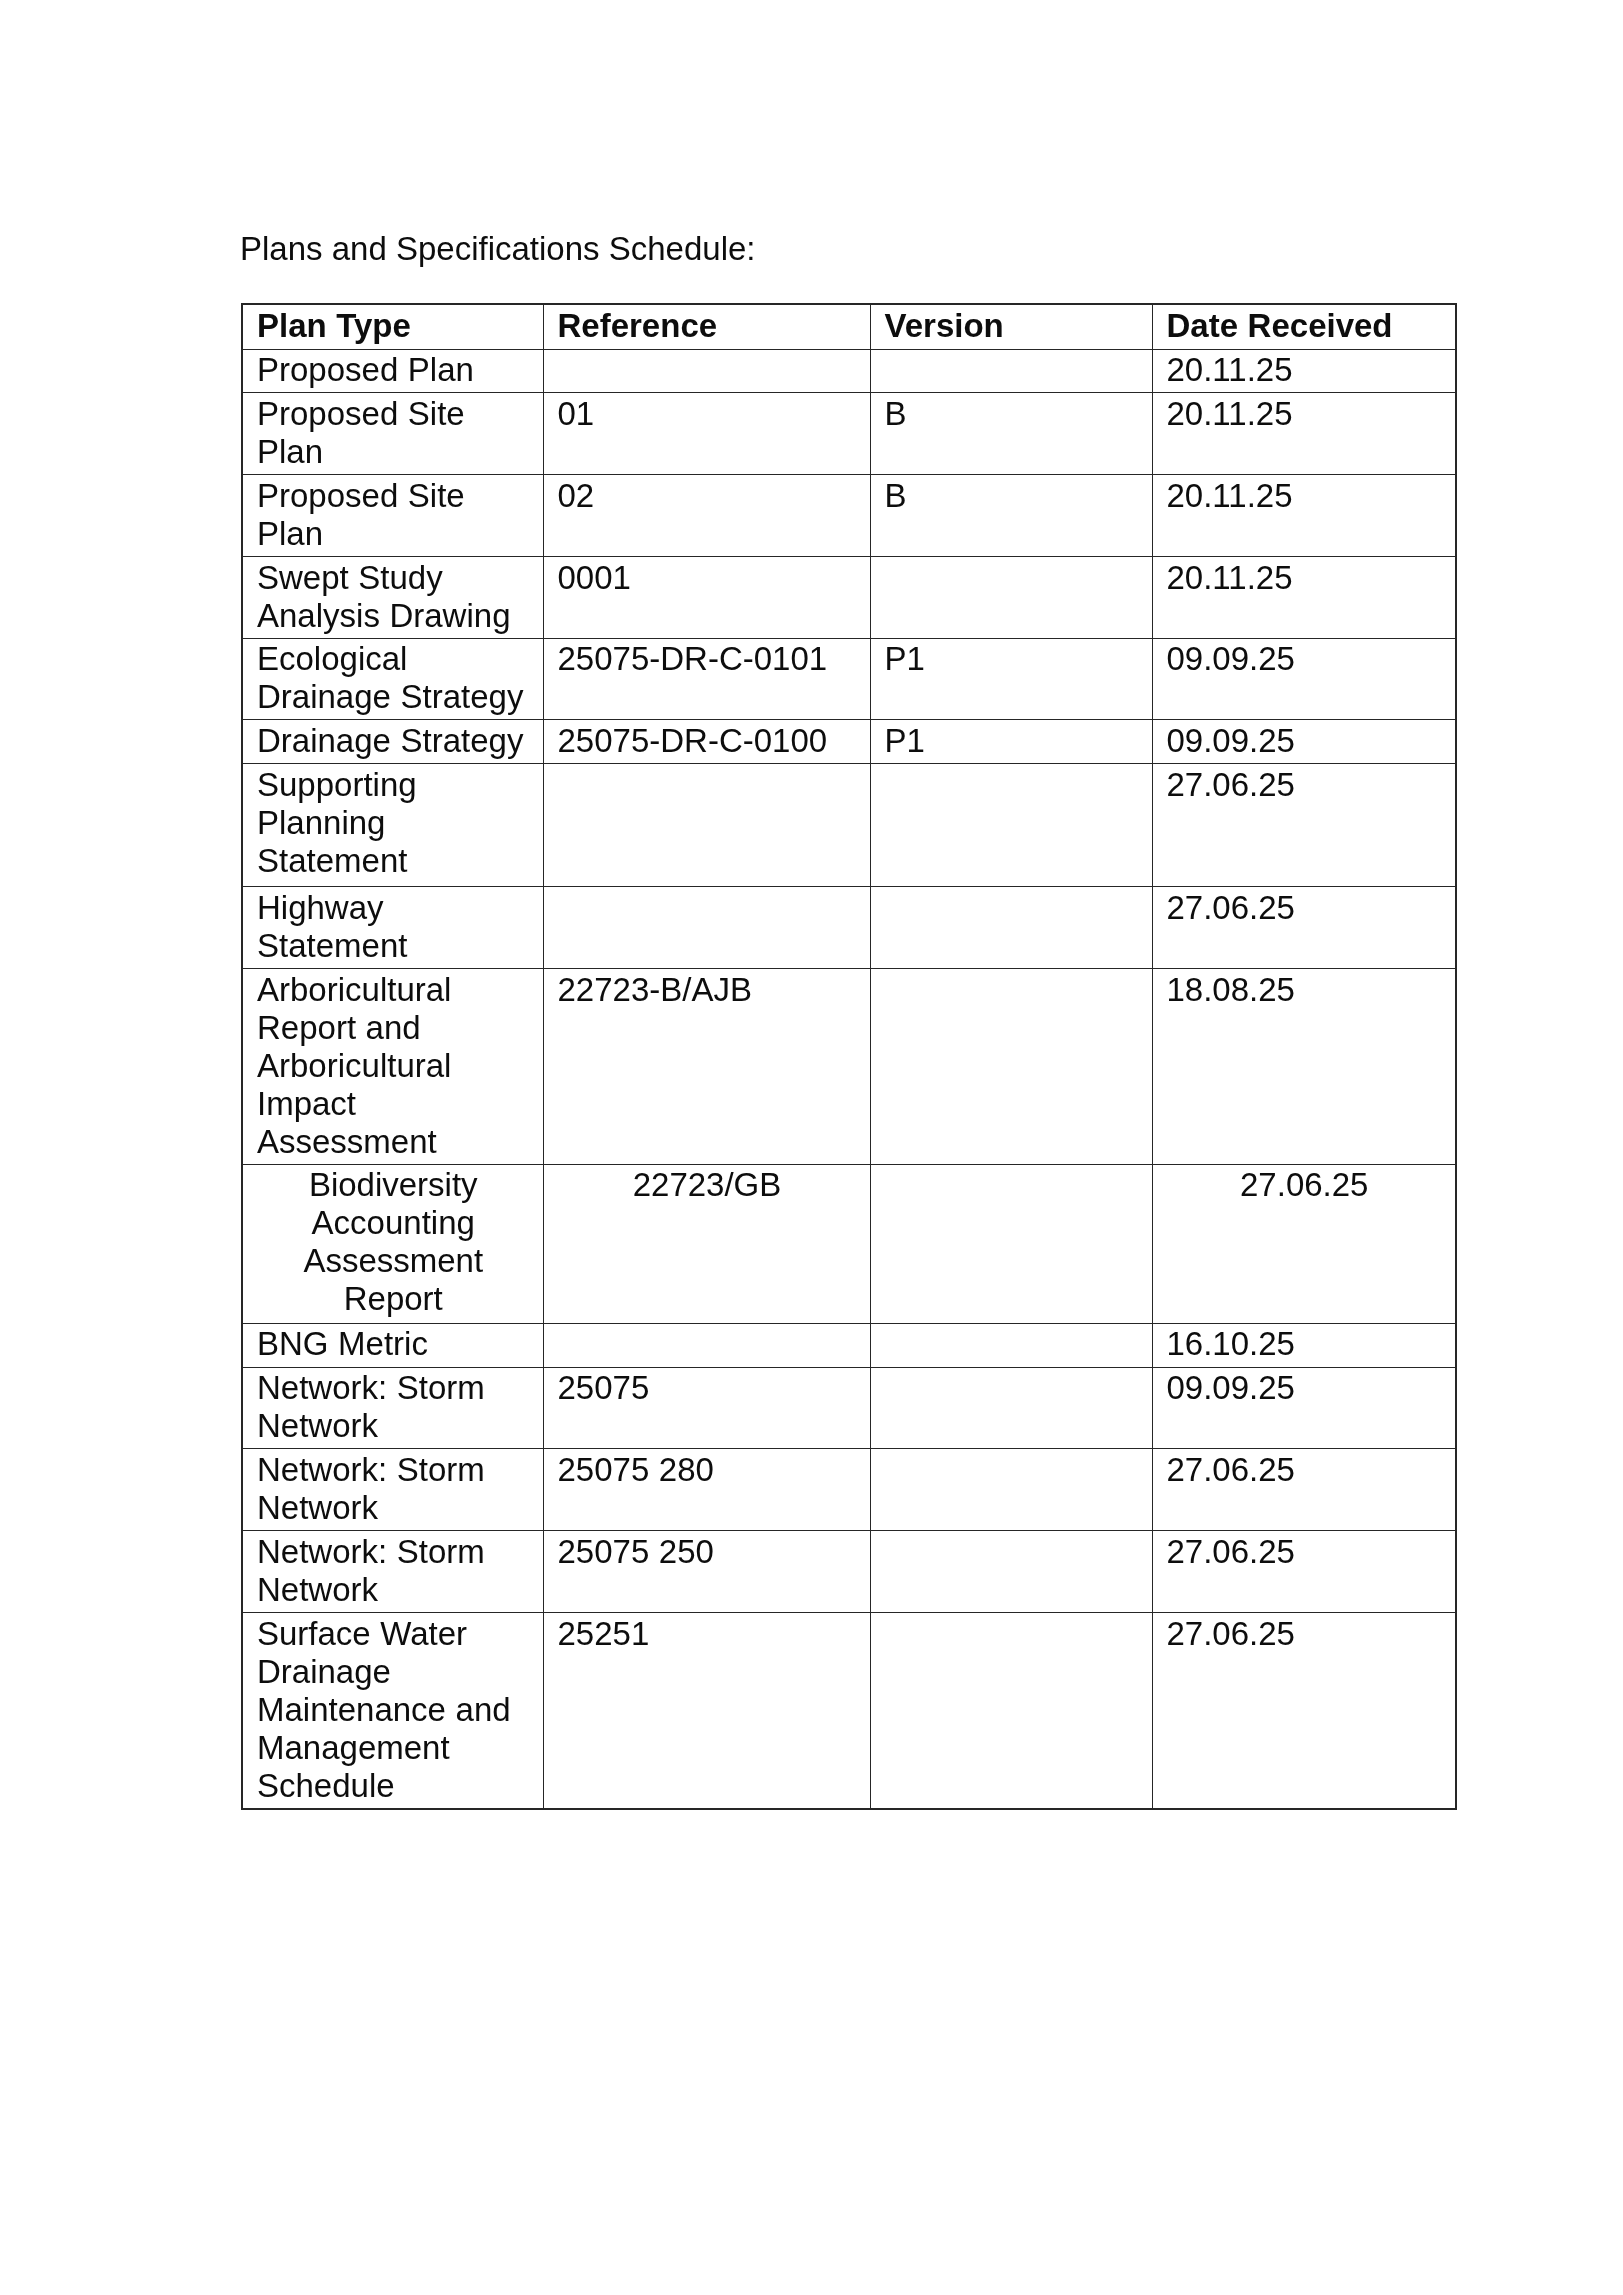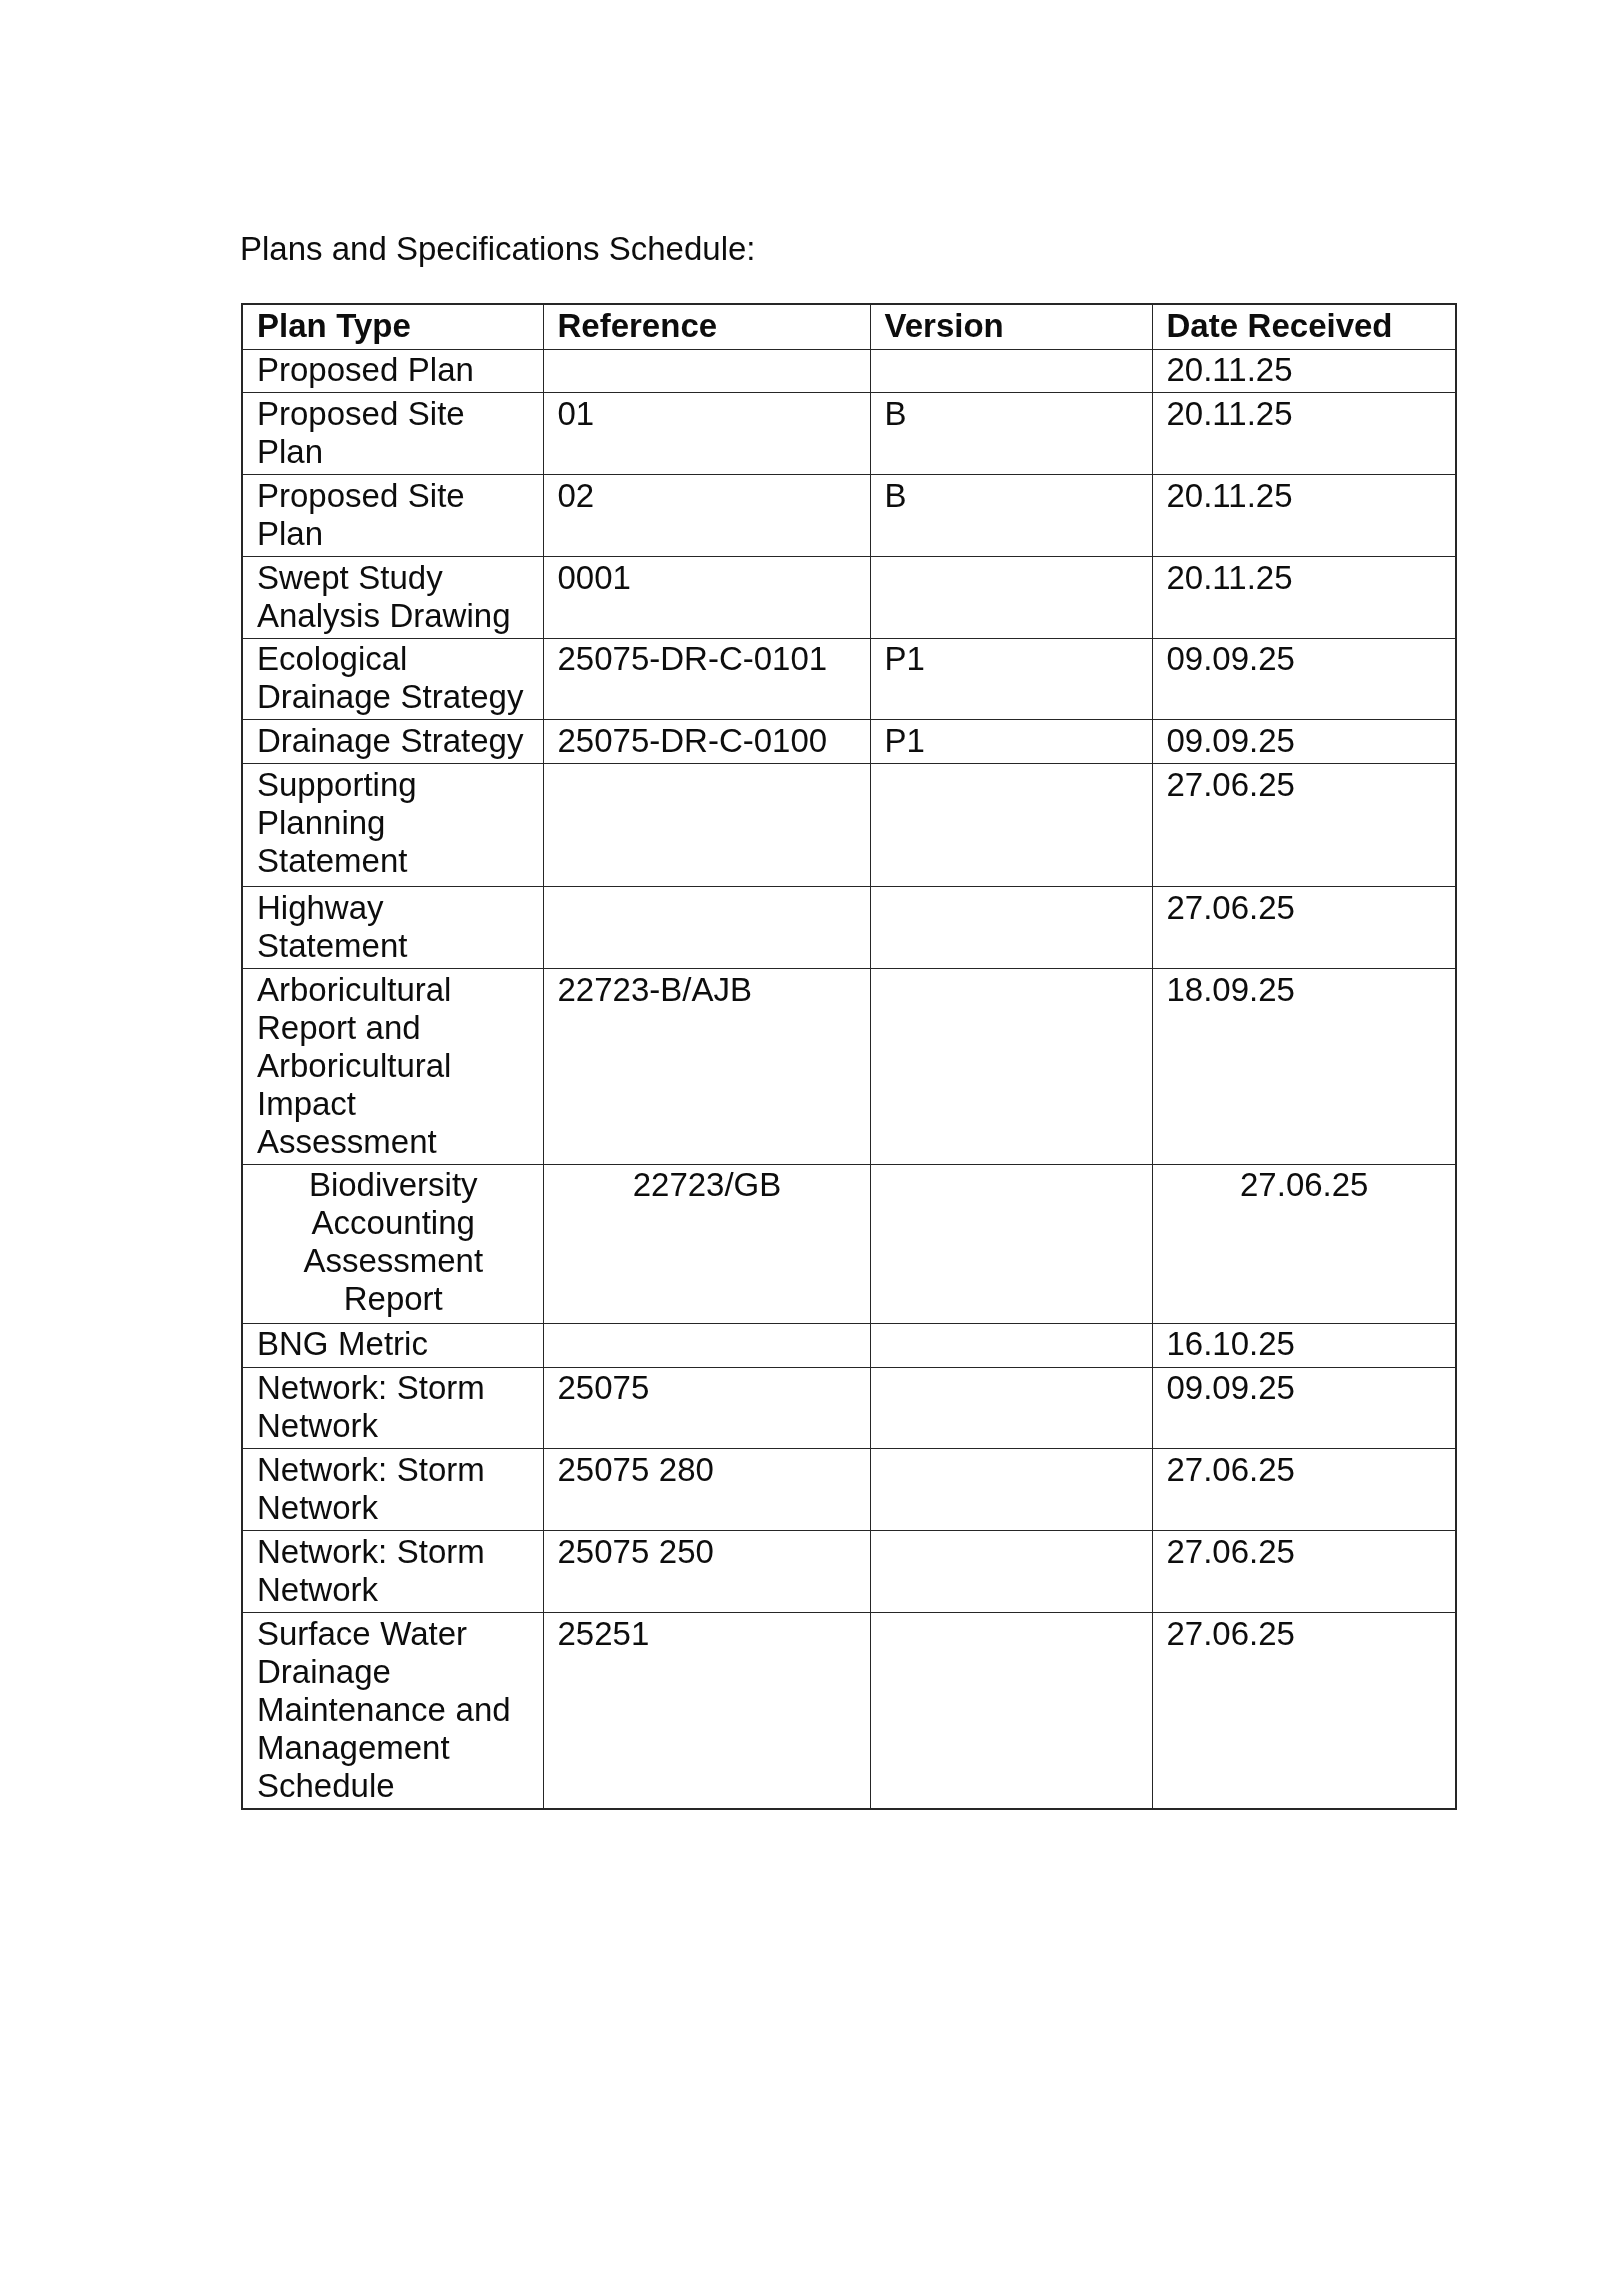--- a/index.html
+++ b/index.html
@@ -129,21 +129,21 @@
       <tr>
         <td>Highway Statement</td>
         <td></td>
         <td></td>
         <td>27.06.25</td>
       </tr>
       <tr class="row-arb">
         <td>Arboricultural Report and Arboricultural Impact Assessment</td>
         <td>22723-B/AJB</td>
         <td></td>
-        <td>18.09.25</td>
+        <td>18.08.25</td>
       </tr>
       <tr class="row-bio">
         <td>Biodiversity Accounting Assessment Report</td>
         <td>22723/GB</td>
         <td></td>
         <td>27.06.25</td>
       </tr>
       <tr>
         <td>BNG Metric</td>
         <td></td>

